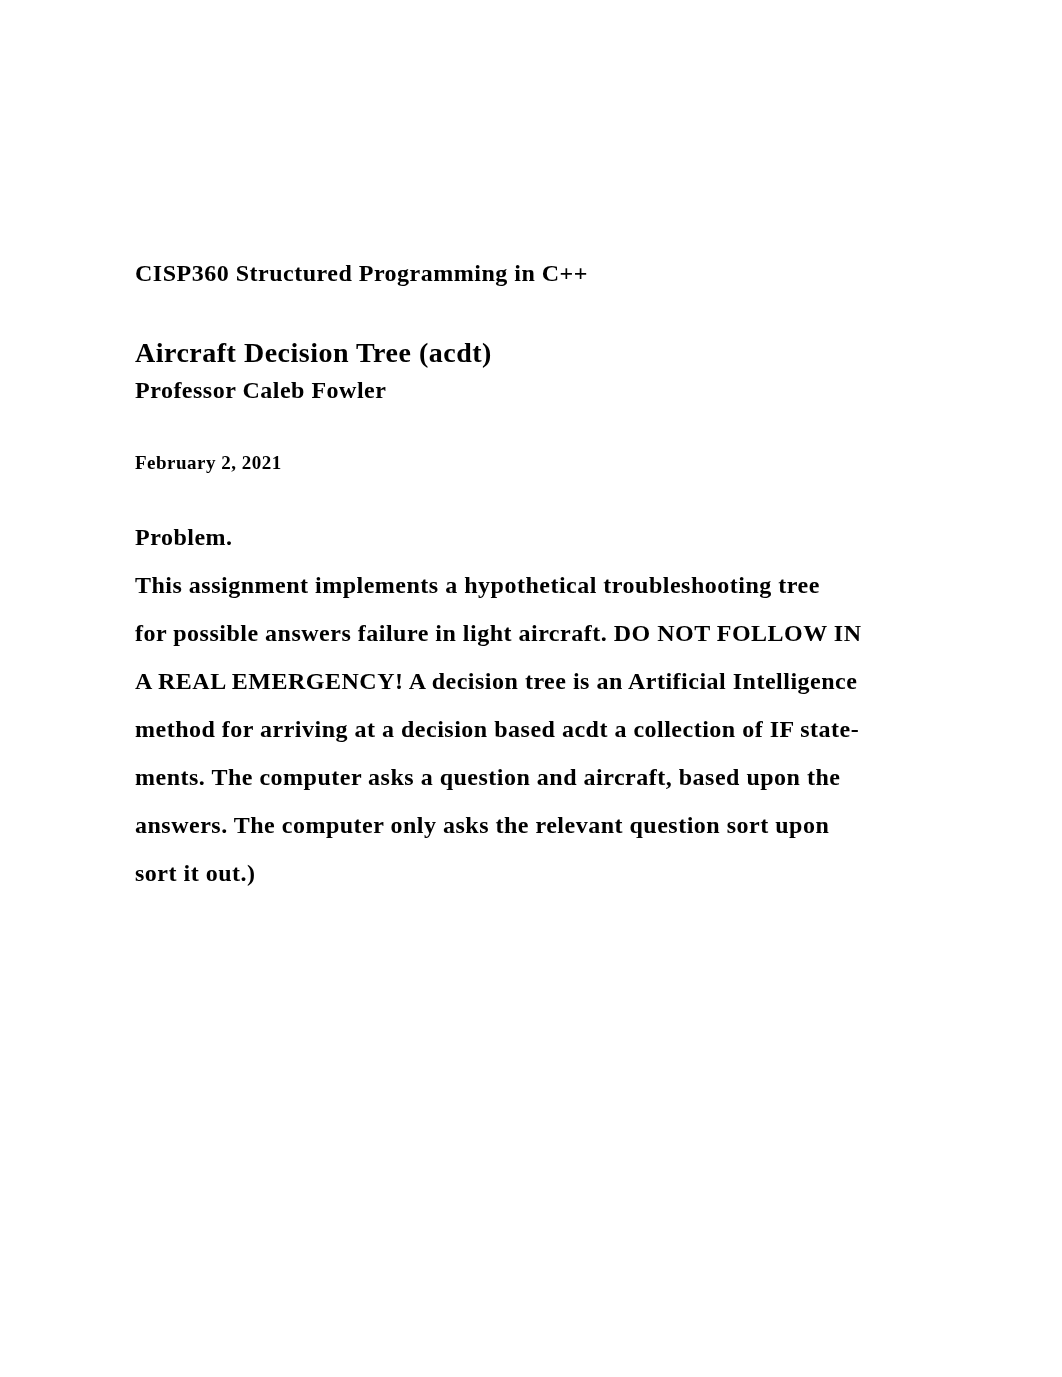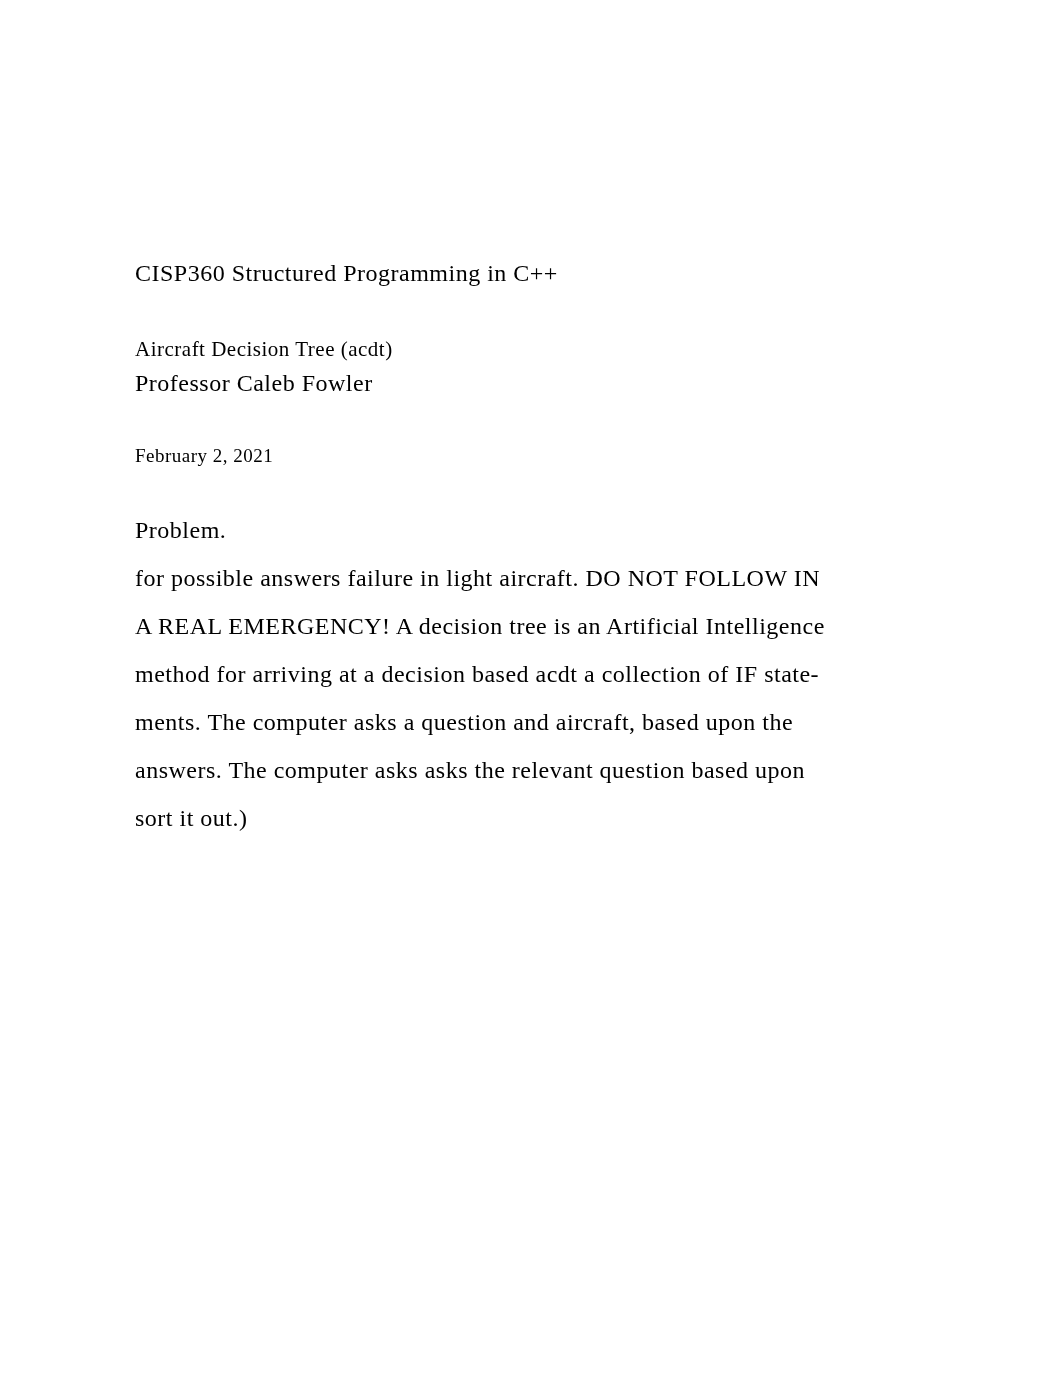--- a/index.html
+++ b/index.html
@@ -1,35 +1,36 @@
 <!DOCTYPE html>
 <html><head>
   <meta charset="utf-8">
   <style>
     * {
       margin: 0;
       padding: 0;
       box-sizing: border-box;
+      font-weight: bold;
     }
     body {
       width: 1062px;
       height: 1377px;
       background: #ffffff;
       font-family: Georgia, 'Times New Roman', serif;
       color: #000000;
       padding: 260px 135px 0 135px;
       position: relative;
     }
     .course-title {
       font-size: 24px;
       letter-spacing: 0.5px;
       margin-bottom: 50px;
     }
     .assignment-title {
-      font-size: 21px;
+      font-size: 28px;
       letter-spacing: 0.5px;
       margin-bottom: 8px;
     }
     .professor {
       font-size: 24px;
       letter-spacing: 0.5px;
       margin-bottom: 48px;
     }
     .date {
       font-size: 19px;
@@ -57,19 +58,20 @@
 
 <div class="assignment-title">Aircraft Decision Tree (acdt)</div>
 
 <div class="professor">Professor Caleb Fowler</div>
 
 <div class="date">February 2, 2021</div>
 
 <div class="section-heading">Problem.</div>
 
 <div class="body-text">
+  <span class="line">This assignment implements a hypothetical troubleshooting tree</span>
   <span class="line">for possible answers failure in light aircraft. DO NOT FOLLOW IN</span>
   <span class="line">A REAL EMERGENCY! A decision tree is an Artificial Intelligence</span>
   <span class="line">method for arriving at a decision based acdt a collection of IF state-</span>
   <span class="line">ments. The computer asks a question and aircraft, based upon the</span>
-  <span class="line">answers. The computer asks asks the relevant question based upon</span>
+  <span class="line">answers. The computer only asks the relevant question sort upon</span>
   <span class="line">sort it out.)</span>
 </div>
 
 </body></html>

